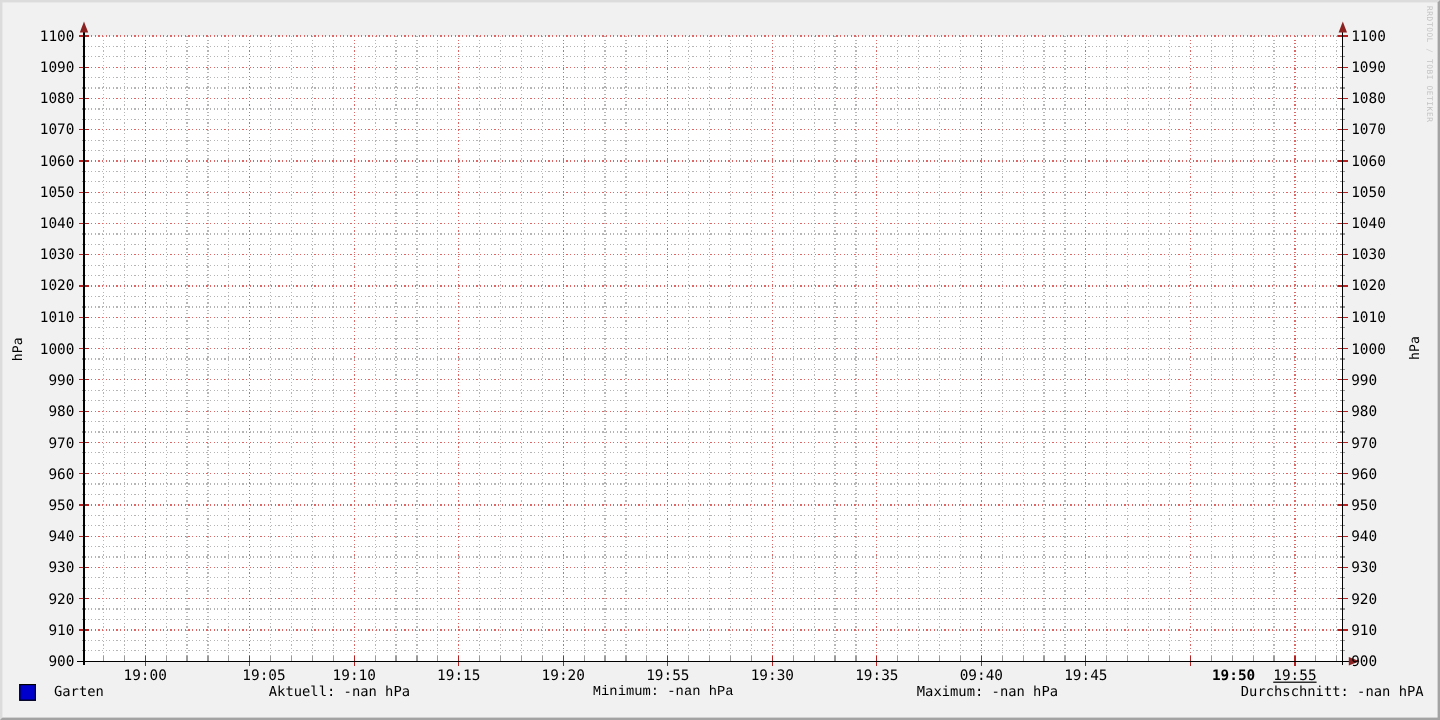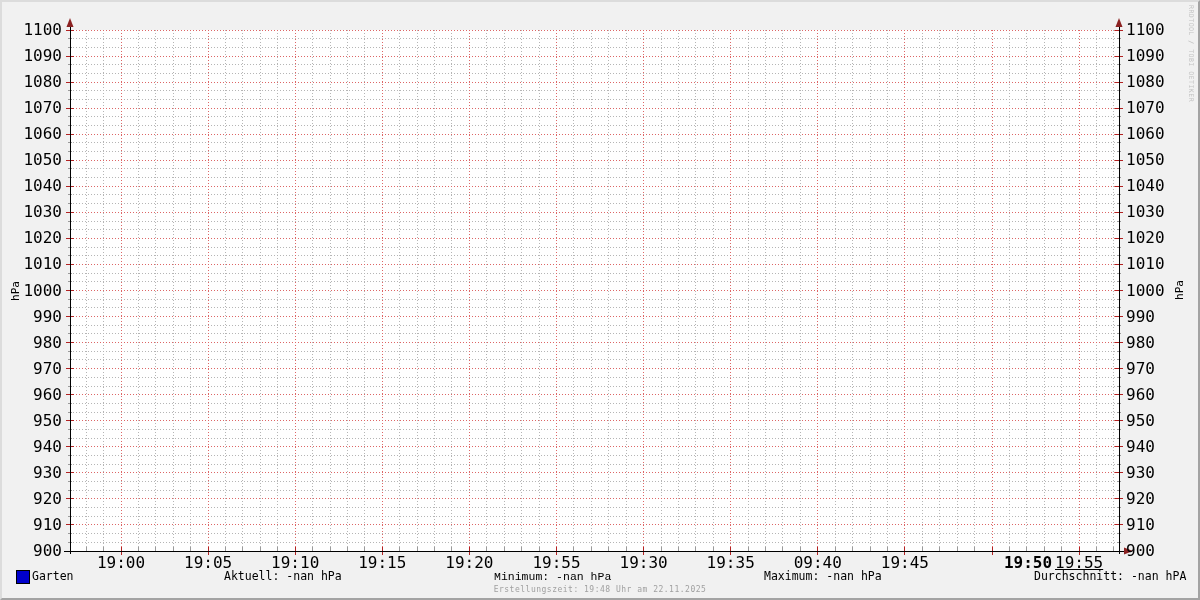--- a/index.html
+++ b/index.html
@@ -12,37 +12,37 @@
     border-color:#dcdcdc #a3a3a3 #a3a3a3 #dcdcdc;
     font-family:"DejaVu Sans Mono","Liberation Mono",monospace;
     color:#000;
     overflow:hidden;
   }
   #chart-svg{position:absolute;left:0;top:0;}
   .title{
     position:absolute;top:8px;left:0;right:0;
     text-align:center;font-size:13px;font-weight:bold;
   }
-  .tick-label{position:absolute;font-size:16px;line-height:14px;height:14px;}
+  .tick-label{position:absolute;font-size:12px;line-height:14px;height:14px;}
   .y-tick-left{left:4px;width:56px;text-align:right;}
   .y-tick-right{left:1124px;width:60px;text-align:left;}
   .x-tick{width:60px;text-align:center;top:554px;}
   .y-unit{
     position:absolute;font-size:11px;
     transform:translate(-50%,-50%) rotate(-90deg);
     white-space:nowrap;
   }
   .y-unit-left{left:13px;top:289px;}
   .y-unit-right{left:1177px;top:288px;}
   .legend-row{position:absolute;top:567px;left:0;width:100%;height:16px;font-size:11.5px;}
   .legend-swatch{
     position:absolute;left:14px;top:1px;width:12px;height:12px;
     border:1px solid #000;background:#0000cc;
   }
-  .legend-label{position:absolute;left:30px;top:0;line-height:15px;}
+  .legend-label{position:absolute;left:43px;top:0;line-height:15px;}
   .stat{position:absolute;top:0;line-height:15px;white-space:pre;}
   .stat-0{left:222px;}
   .stat-1{left:492px;font-family:Liberation Mono, monospace;}
   .stat-2{left:762px;}
   .stat-3{left:1032px;text-align:center;}
   .footer-note{
     position:absolute;top:583px;left:0;right:0;
     text-align:center;font-size:8px;color:#a0a0a0;letter-spacing:0.5px;
   }
   .watermark{
@@ -435,21 +435,21 @@
       <div class="tick-label y-tick-right" style="top: 437.8px;">940</div>
       <div class="tick-label y-tick-left" style="top: 463.85px;">930</div>
       <div class="tick-label y-tick-right" style="top: 463.85px;">930</div>
       <div class="tick-label y-tick-left" style="top: 489.9px;">920</div>
       <div class="tick-label y-tick-right" style="top: 489.9px;">920</div>
       <div class="tick-label y-tick-left" style="top: 515.95px;">910</div>
       <div class="tick-label y-tick-right" style="top: 515.95px;">910</div>
       <div class="tick-label y-tick-left" style="top: 542px;">900</div>
       <div class="tick-label y-tick-right" style="top: 542px;">900</div>
       <div class="tick-label x-tick" style="left: 89px;">19:00</div>
-      <div class="tick-label x-tick" style="left: 176.1px;">19:05</div>
+      <div class="tick-label x-tick" style="left: 176.1px; text-align: right;">19:05</div>
       <div class="tick-label x-tick" style="left: 263.2px;">19:10</div>
       <div class="tick-label x-tick" style="left: 350.3px;">19:15</div>
       <div class="tick-label x-tick" style="left: 437.4px;">19:20</div>
       <div class="tick-label x-tick" style="left: 524.5px;">19:55</div>
       <div class="tick-label x-tick" style="left: 611.6px;">19:30</div>
       <div class="tick-label x-tick" style="left: 698.7px;">19:35</div>
       <div class="tick-label x-tick" style="left: 785.8px;">09:40</div>
       <div class="tick-label x-tick" style="left: 872.9px;">19:45</div>
       <div class="tick-label x-tick" style="left: 996px; font-weight: bold;">19:50</div>
       <div class="tick-label x-tick" style="left: 1047.1px; text-decoration: underline;">19:55</div>
@@ -457,17 +457,16 @@
 
   <div class="legend-row">
     <span class="legend-swatch" style="background: rgb(0, 0, 204);"></span>
     <span class="legend-label">Garten</span>
     <span class="stat stat-0">Aktuell: -nan hPa</span>
     <span class="stat stat-1">Minimum: -nan hPa</span>
     <span class="stat stat-2">Maximum: -nan hPa</span>
     <span class="stat stat-3">Durchschnitt: -nan hPA</span>
   </div>
 
-  <div class="footer-note">Erstellungszeit: 19:48 Uhr am 22.11.2025</div>
 
   <div class="watermark">RRDTOOL / TOBI OETIKER</div>
 
 </div>
 
 </body></html>

